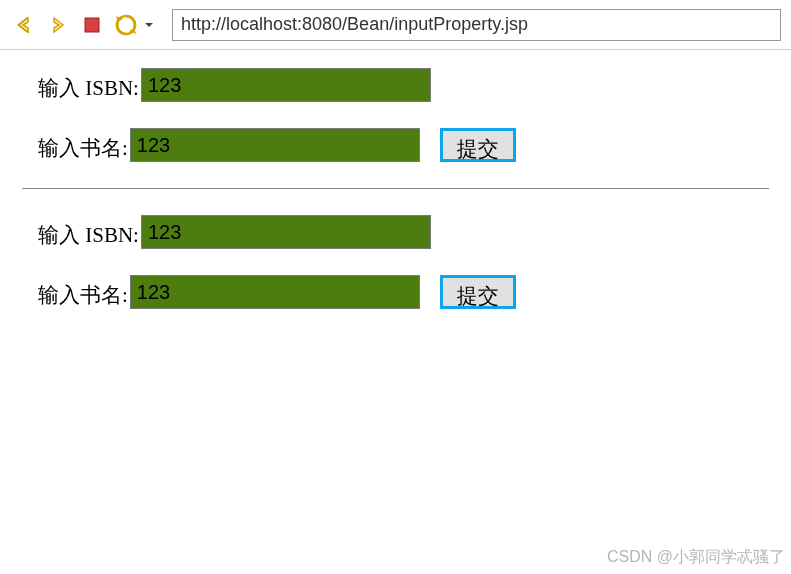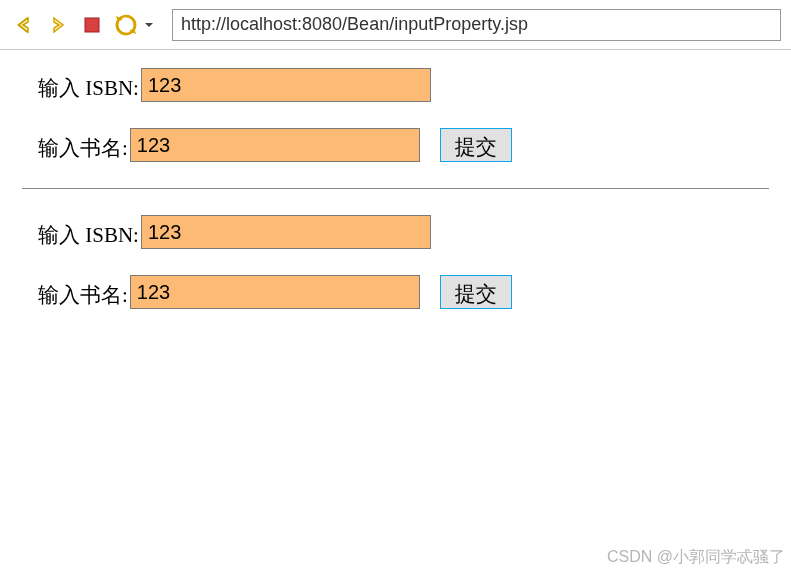--- a/index.html
+++ b/index.html
@@ -68,30 +68,30 @@
       display: flex;
       align-items: flex-end;
       margin-bottom: 26px;
       margin-left: 16px;
     }
     .field-row label {
       font-size: 21px;
     }
     .field-row input[type="text"] {
       border: 1px solid #7a7a7a;
-      background: #fdba74;
+      background: #4d7c0f;
       font-family: Arial, sans-serif;
       font-size: 20px;
       padding: 4px 6px;
       height: 34px;
       width: 290px;
       margin-left: 2px;
     }
     .submit-btn {
-      border: 1px solid #0ea5e9;
+      border: 3px solid #0ea5e9;
       background: #e1e1e1;
       font-family: "SimSun", "宋体", serif;
       font-size: 21px;
       padding: 4px 14px;
       height: 34px;
       margin-left: 20px;
       cursor: pointer;
     }
     hr.divider {
       border: none;

